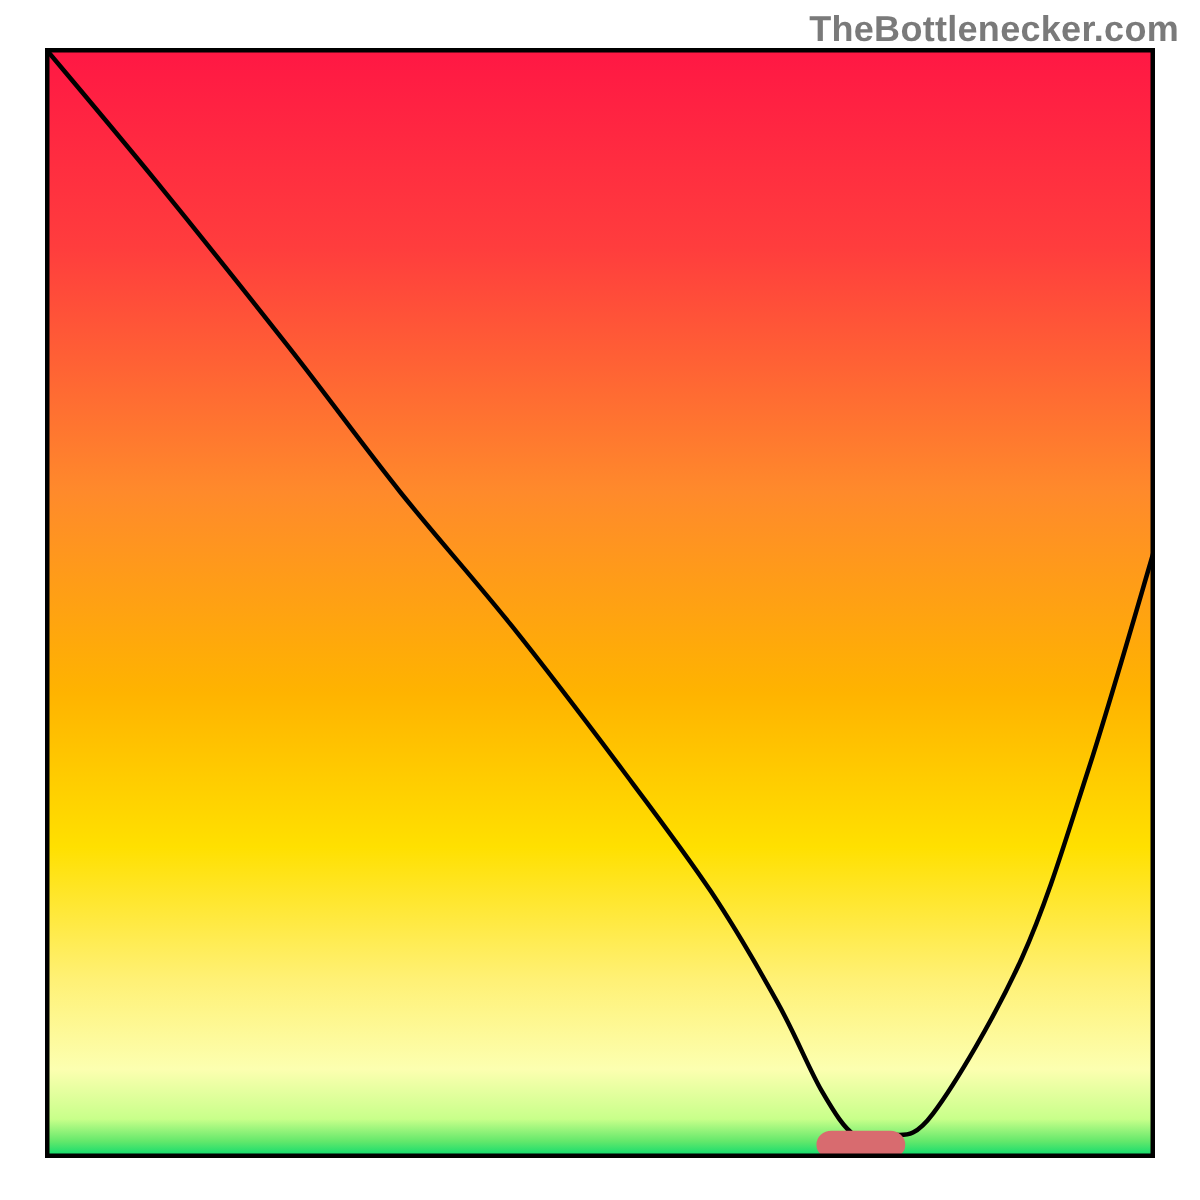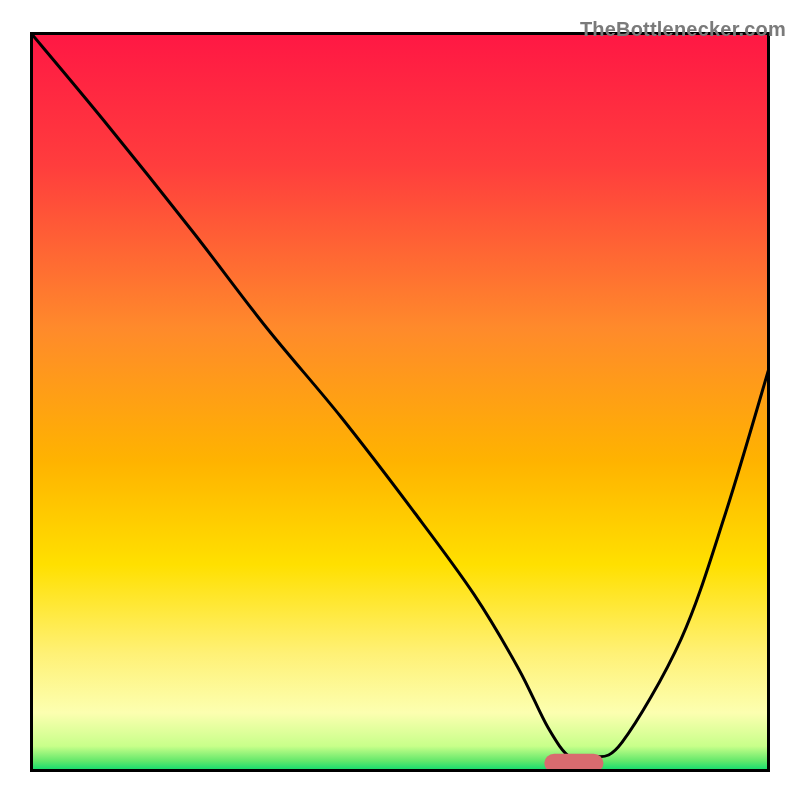--- a/index.html
+++ b/index.html
@@ -13,26 +13,25 @@
   }
   .container {
     position: relative;
     width: 800px;
     height: 800px;
   }
   .watermark {
     position: absolute;
     top: 6px;
     right: 14px;
-    font-size: 20px;
+    font-size: 24px;
     font-weight: 600;
     color: #7a7a7a;
     letter-spacing: 0.2px;
     z-index: 10;
-    margin-top: 12px;
   }
   .plot-frame {
     position: absolute;
     left: 30px;
     top: 32px;
     width: 740px;
     height: 740px;
     
   }
   svg {

